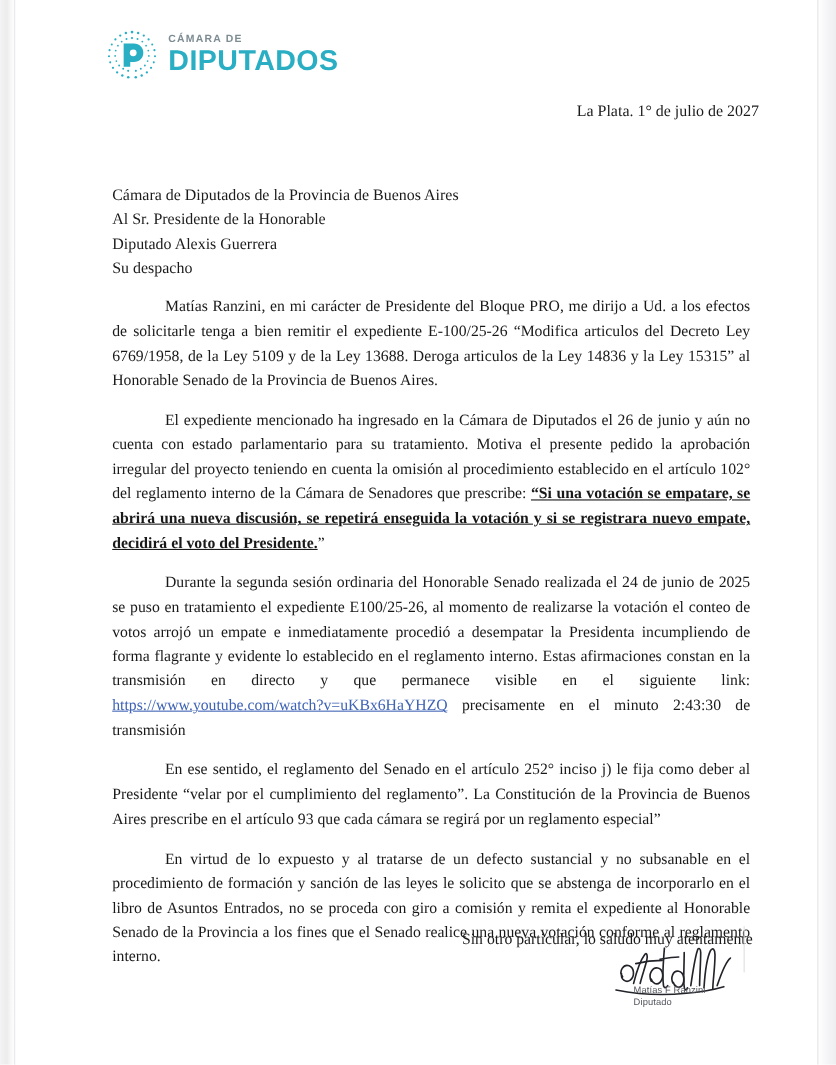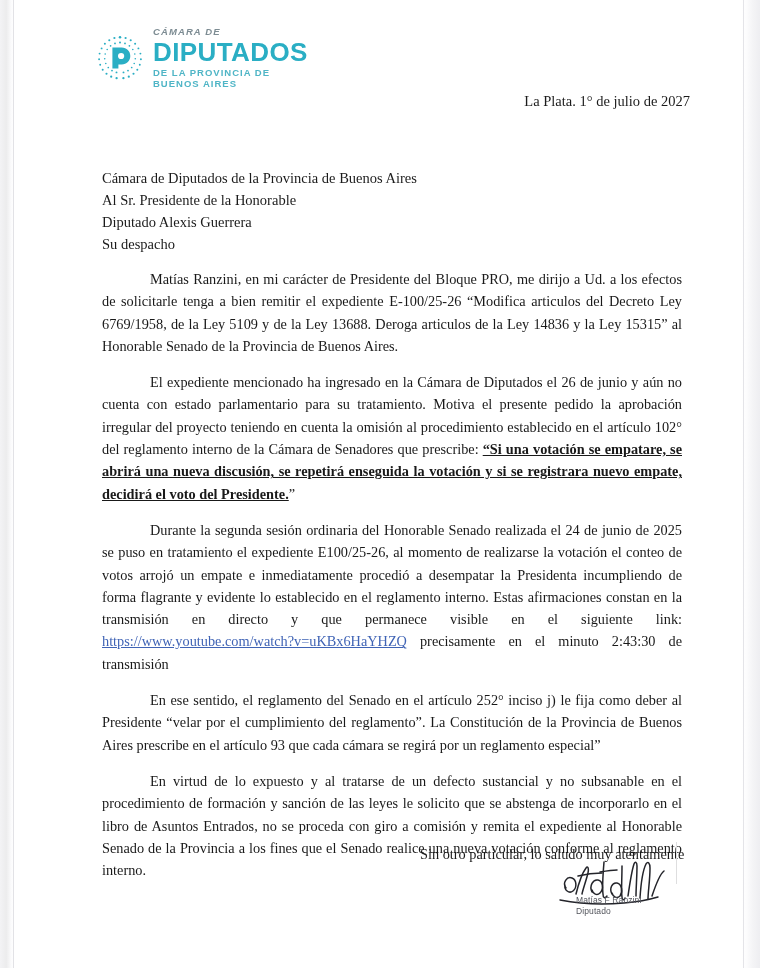--- a/index.html
+++ b/index.html
@@ -68,21 +68,20 @@
     font-family: "Liberation Sans", "DejaVu Sans", sans-serif;
     line-height: 1;
     padding-top: 1px;
   }
   .lt-small-top {
     font-size: 9.5px;
     letter-spacing: 1.1px;
     color: #7d8c93;
     font-weight: 600;
     margin-bottom: 2px;
-    font-style: italic;
   }
   .lt-big {
     font-size: 26px;
     letter-spacing: 0.4px;
     color: #2aaec4;
     font-weight: 700;
     margin-bottom: 2px;
   }
   .lt-small-bot {
     font-size: 9.5px;
@@ -241,24 +240,20 @@
             <circle cx="27.5" cy="38.4" r="0.95"></circle>
           <circle cx="20.5" cy="38.4" r="0.95"></circle>
         </g>
         <path d="M16.4 13.6 h9.3 c5.0 0 8.6 3.6 8.6 8.4 c0 4.8 -3.6 8.4 -8.6 8.4 h-3.3 v4.2 h-6.0 z" fill="#2aaec4"></path>
         <circle cx="25.1" cy="22.0" r="3.1" fill="#ffffff"></circle>
       </svg>
     </div>
     <div class="logo-text">
       <div class="lt-small-top">CÁMARA DE</div>
       <div class="lt-big">DIPUTADOS</div>
-      <div class="lt-small-bot">
-        <div>DE LA PROVINCIA DE</div>
-        <div>BUENOS AIRES</div>
-      </div>
     </div>
   </div>
 
   <div class="date-line">La Plata. 1° de julio de 2027</div>
 
   <div class="addressee">
     <div>Cámara de Diputados de la Provincia de Buenos Aires</div>
     <div>Al Sr. Presidente de la Honorable</div>
     <div>Diputado Alexis Guerrera</div>
     <div>Su despacho</div>

